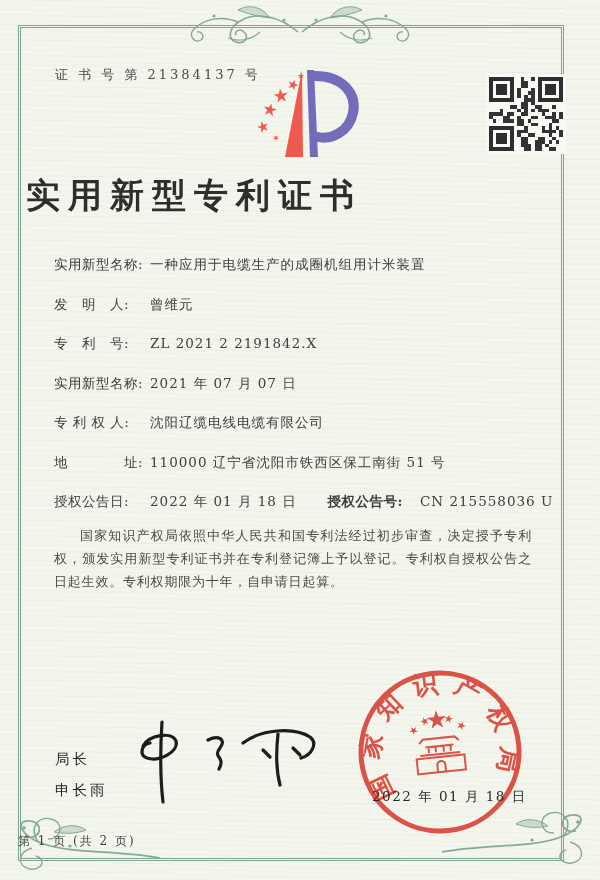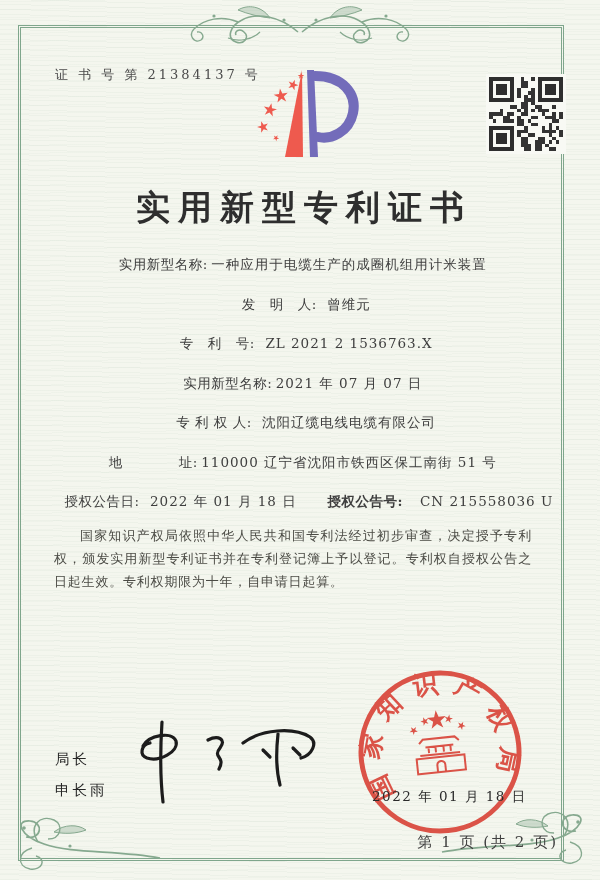--- a/index.html
+++ b/index.html
@@ -23,25 +23,25 @@
   .orn-top{left:190px;top:0px;}
   .orn-bl{left:0px;top:812px;}
   .orn-br{left:432px;top:806px;transform:scaleX(-1);}
   .cert-no{
     position:absolute;left:55px;top:66px;
     font-size:13px;letter-spacing:3px;color:#4a4a4a;
   }
   .logo{position:absolute;left:243px;top:64px;}
   .qr{position:absolute;left:486px;top:74px;}
   .title{
-    position:absolute;left:18px;top:173px;width:540px;margin:12px;
-    text-align:center;font-size:34px;font-weight:600;color:#2e2e2e;
+    position:absolute;left:18px;top:173px;width:540px;margin:0;
+    font-size:34px;font-weight:600;color:#2e2e2e;
     letter-spacing:8px;text-indent:8px;
   }
-  .fields{position:absolute;left:54px;top:256px;width:494px;font-size:13.5px;color:#3e3e3e;text-align:center;}
+  .fields{position:absolute;left:54px;top:256px;width:494px;font-size:13.5px;color:#3e3e3e;}
   .frow{margin-bottom:21.5px;height:18px;white-space:nowrap;letter-spacing:0.5px;}
   .flabel{display:inline-block;width:96px;vertical-align:top;}
   .fvalue{letter-spacing:1px;}
   .fpair2{margin-left:26px;}
   .fpair2 .flabel{width:auto;margin-right:17px;font-weight:bold;}
   .paras{position:absolute;left:54px;top:524px;width:494px;}
   .para{
     margin:0 16px 4px 0;font-size:13px;line-height:1.78;letter-spacing:0.8px;
     color:#4b4b45;text-indent:2em;text-align:justify;
   }
@@ -53,22 +53,22 @@
   .signature{position:absolute;left:115px;top:712px;}
   .seal{
     position:absolute;left:352px;top:664px;width:176px;height:176px;
     transform:rotate(-6deg);opacity:0.92;
   }
   .seal-date{
     position:absolute;left:372px;top:788px;z-index:5;
     font-size:13.5px;letter-spacing:1.5px;color:#2b2b2b;
   }
   .footer{
-    position:absolute;left:18px;top:833px;width:540px;text-align:right;
-    font-size:15px;letter-spacing:2px;color:#3f3f3f;
+    position:absolute;left:18px;top:833px;width:540px;text-align:left;
+    font-size:12px;letter-spacing:2px;color:#3f3f3f;
   }
   svg{display:block;}
 </style>
 </head>
 <body>
 
 <svg width="0" height="0" style="position:absolute" aria-hidden="true">
   <defs>
     <path id="star" d="M0,-1 L0.225,-0.309 0.951,-0.309 0.363,0.118 0.588,0.809 0,0.382 -0.588,0.809 -0.363,0.118 -0.951,-0.309 -0.225,-0.309 Z"></path>
     <g id="flourish-half">
@@ -260,21 +260,21 @@
   <h1 class="title">实用新型专利证书</h1>
 
   <div class="fields">
     <div class="frow">
       <span class="flabel">实用新型名称:</span><span class="fvalue">一种应用于电缆生产的成圈机组用计米装置</span>
     </div>
     <div class="frow">
       <span class="flabel">发　明　人:</span><span class="fvalue">曾维元</span>
     </div>
     <div class="frow">
-      <span class="flabel">专　利　号:</span><span class="fvalue">ZL 2021 2 1536763.X</span>
+      <span class="flabel">专　利　号:</span><span class="fvalue">ZL 2021 2 2191842.X</span>
     </div>
     <div class="frow">
       <span class="flabel">实用新型名称:</span><span class="fvalue">2021 年 07 月 07 日</span>
     </div>
     <div class="frow">
       <span class="flabel">专 利 权 人:</span><span class="fvalue">沈阳辽缆电线电缆有限公司</span>
     </div>
     <div class="frow">
       <span class="flabel">地　　　　址:</span><span class="fvalue">110000  辽宁省沈阳市铁西区保工南街 51 号</span>
     </div>

